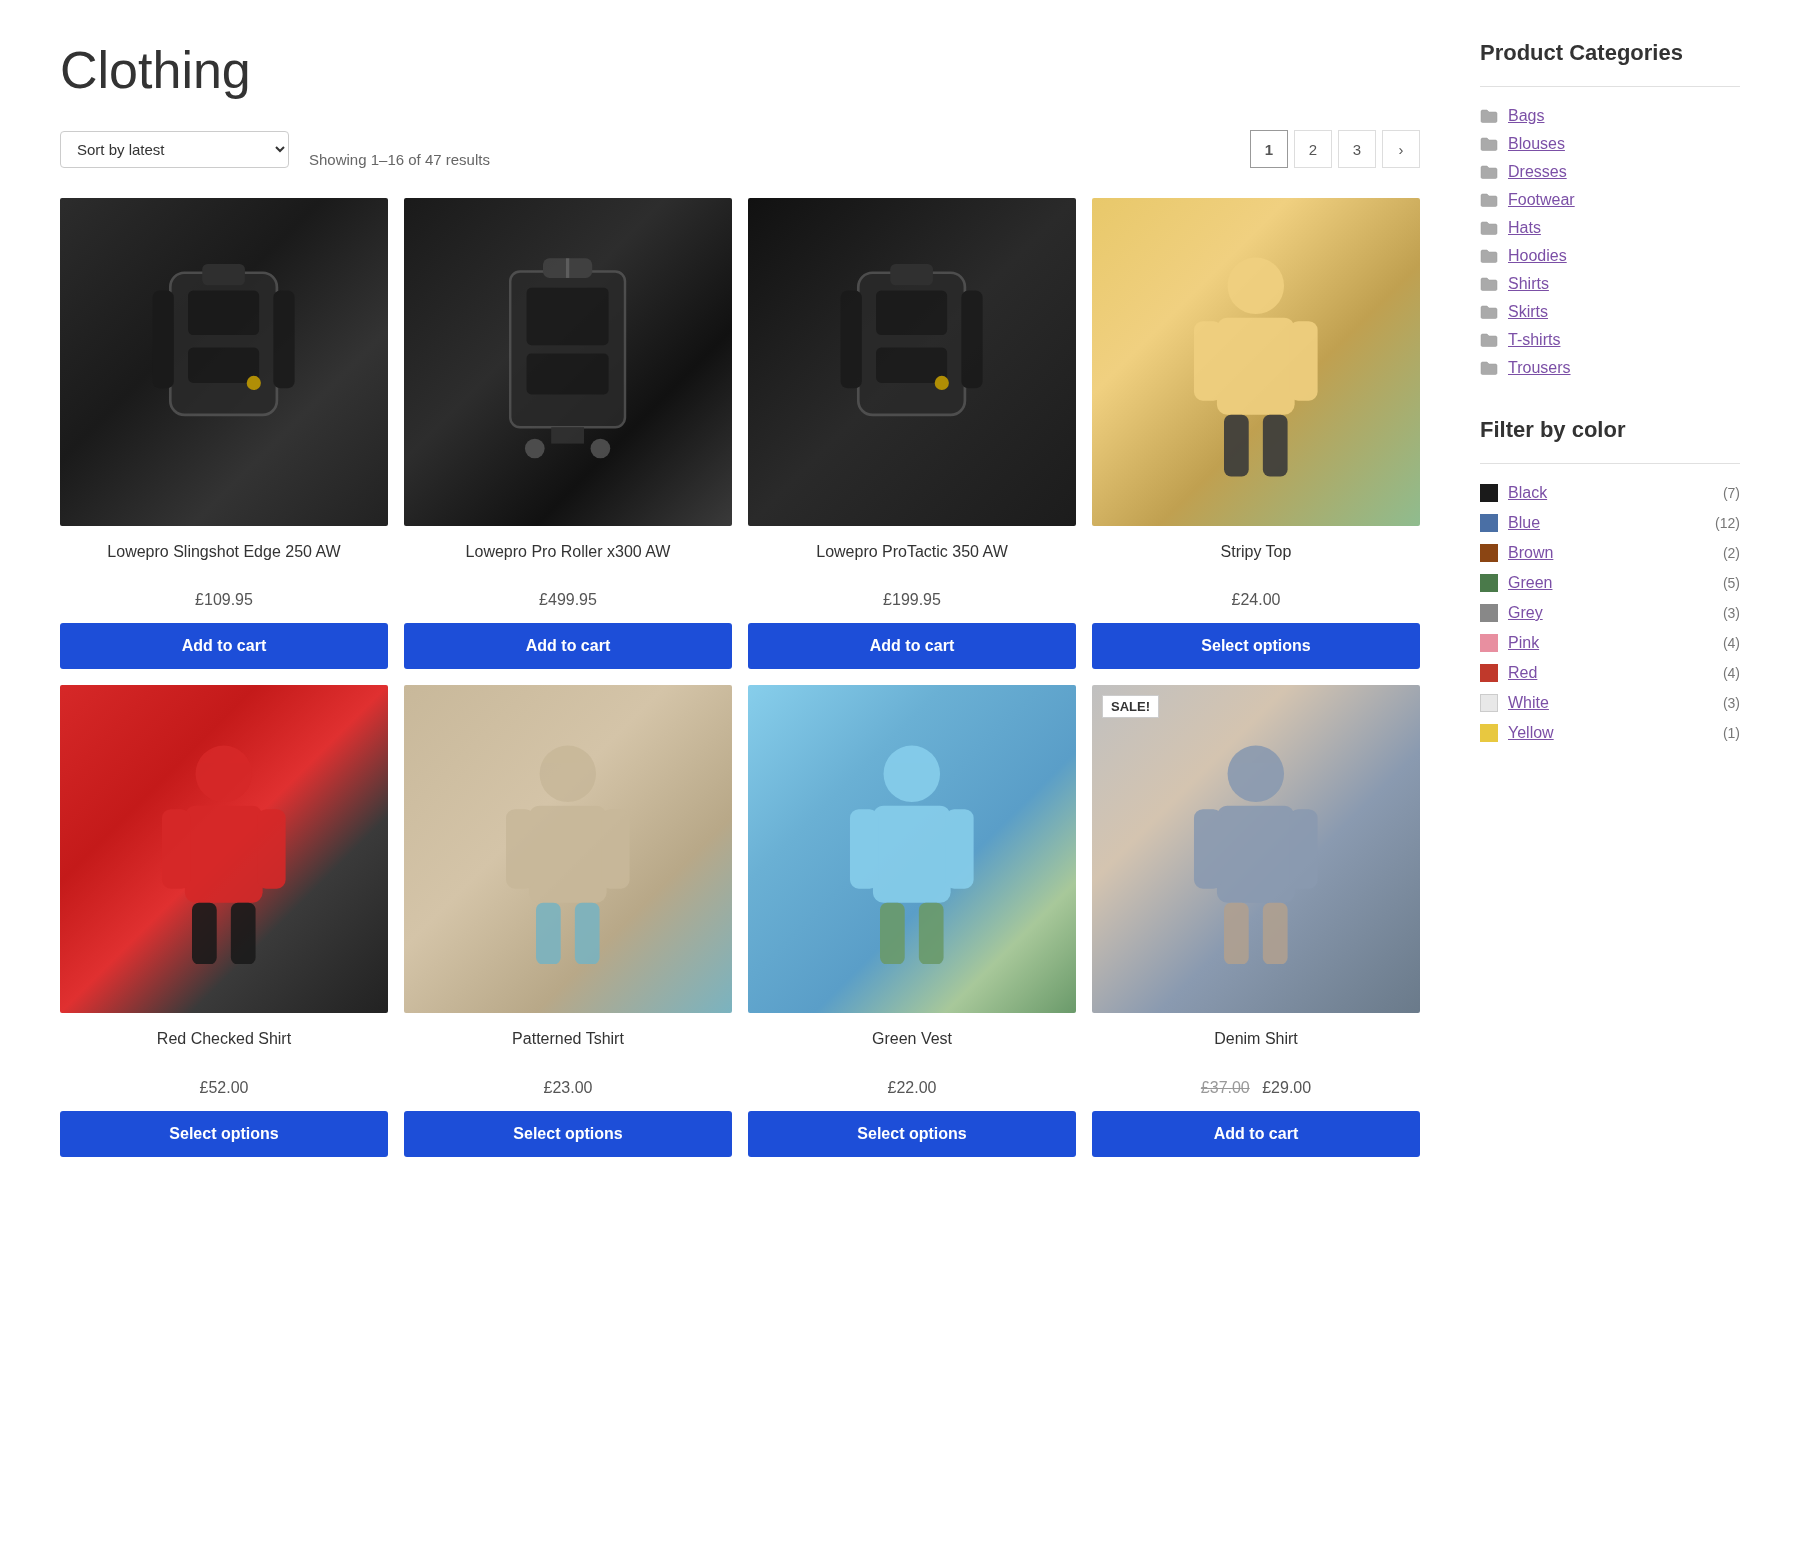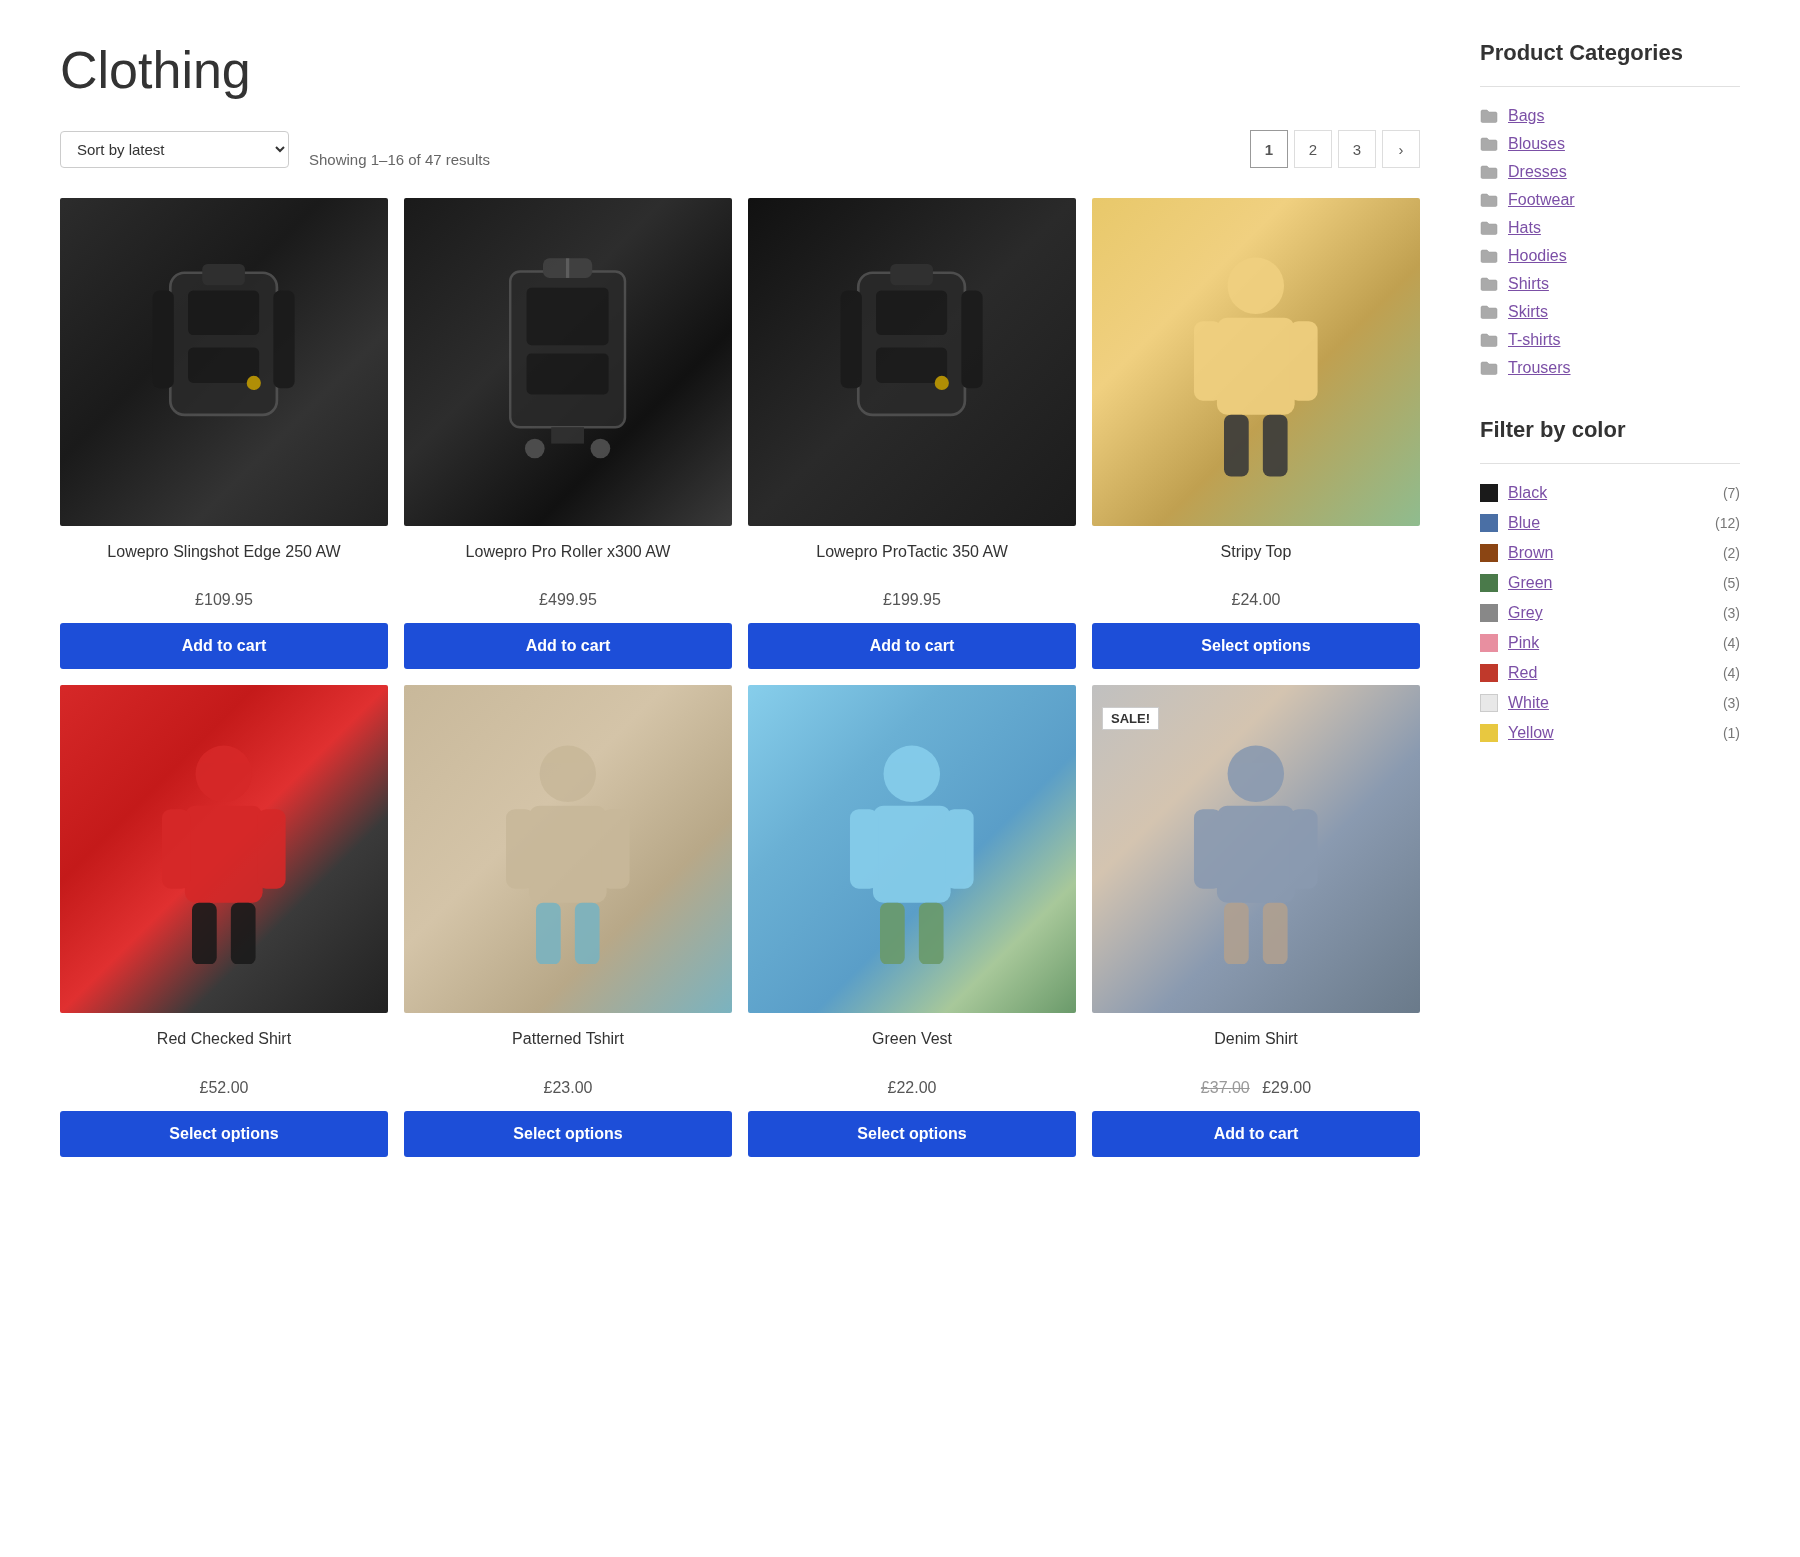--- a/index.html
+++ b/index.html
@@ -93,21 +93,21 @@
       border-radius: 2px;
       position: relative;
       background: #f5f5f5;
       display: flex;
       align-items: center;
       justify-content: center;
     }
 
     .product-image-wrap .sale-badge {
       position: absolute;
-      top: 22px;
+      top: 10px;
       left: 10px;
       background: #fff;
       border: 1px solid #ccc;
       padding: 3px 8px;
       font-size: 13px;
       font-weight: bold;
       color: #333;
     }
 
     

